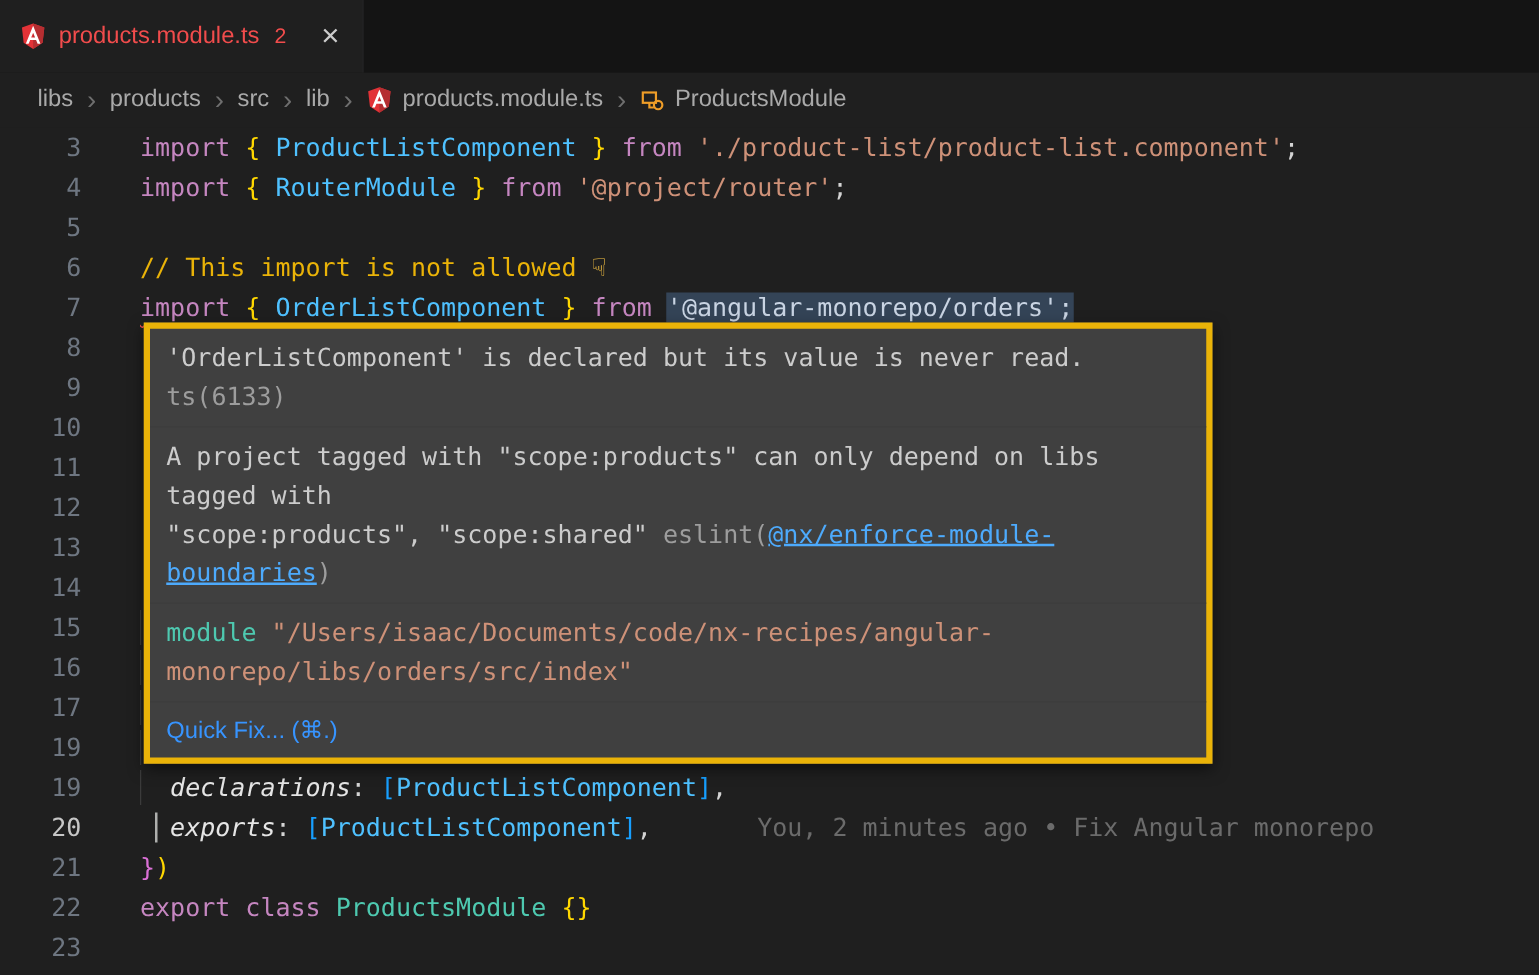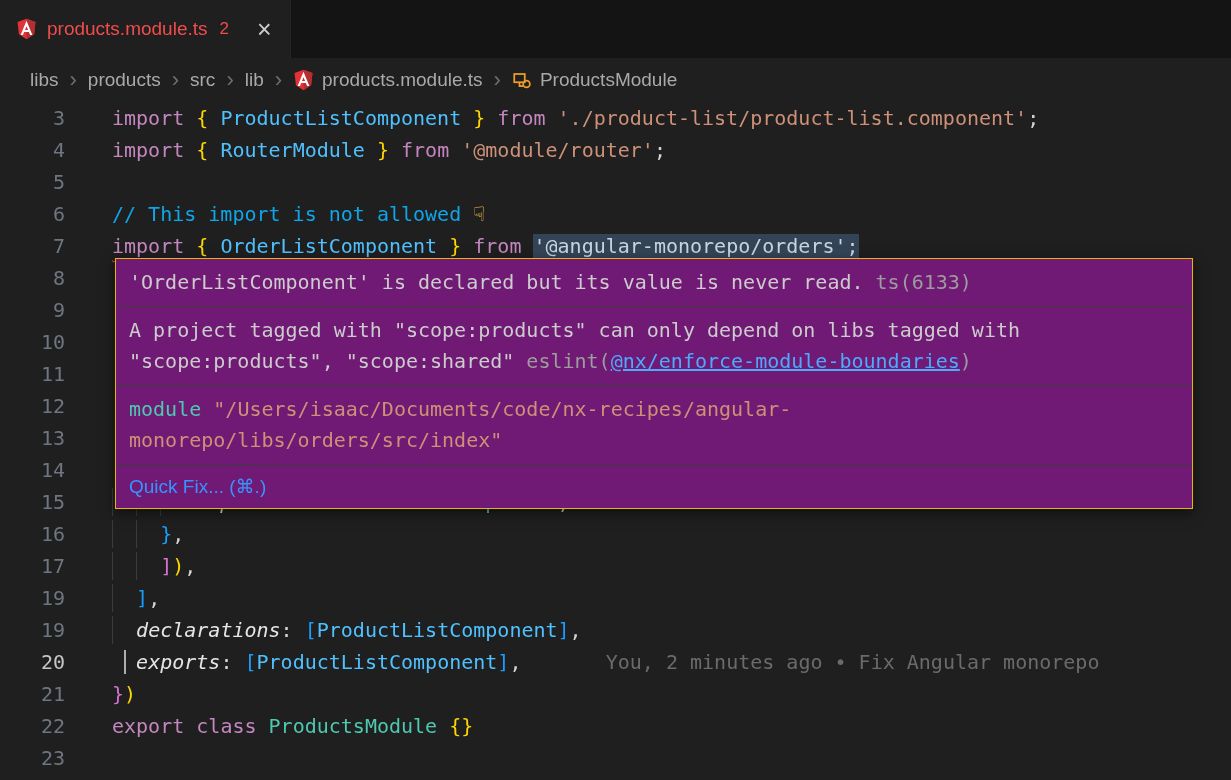--- a/index.html
+++ b/index.html
@@ -49,42 +49,42 @@
   .lc { position: relative; flex: 1; padding-left: 26px; white-space: pre; }
   .guide { position: absolute; top: 2px; bottom: 2px; width: 1px; background: #3b3b3b; }
   .cursor { position: absolute; top: 4px; bottom: 4px; width: 2px; background: #aeafad; }
   
   .tk-kw   { color: #c586c0; margin-top: 44px; }
   .tk-cmp  { color: #4fc1ff; }
   .tk-cls  { color: #4ec9b0; }
   .tk-kw2  { color: #4ec9b0; }
   .tk-prop { color: #e5e5e5; font-style: italic; }
   .tk-str  { color: #ce9178; }
-  .tk-cmt  { color: #0ea5e9; margin-top: 29px; }
+  .tk-cmt  { color: #eab308; margin-top: 29px; }
   .tk-pun  { color: #d4d4d4; }
   .tk-b1   { color: #ffd700; }
   .tk-b2   { color: #da70d6; }
   .tk-b3   { color: #179fff; }
   .tk-fg   { color: #cccccc; }
   .tk-dim  { color: #9d9d9d; }
   .tk-link { color: #4daafc; text-decoration: underline; cursor: pointer; }
   .tk-emoji { color: #f6c244; font-family: "DejaVu Sans", sans-serif; }
   .tk-sq {
     text-decoration-line: underline;
     text-decoration-style: wavy;
     text-decoration-color: #f14c4c;
     text-decoration-thickness: 1px;
     text-underline-offset: 5px;
   }
   .tk-hlstr { background: rgba(86,128,178,0.38); color: #c9d4e3; }
   .tk-blame { color: #6b6b6b; padding-left: 7ch; }
   
   .hover {
-    position: absolute; left: 115px; top: 156px; width: 1078px;
-    background: #701a75; border: 1px solid #eab308;
+    position: absolute; left: 115px; top: 156px; width: 855px;
+    background: #404040; border: 5px solid #eab308;
     box-shadow: 0 4px 12px rgba(0,0,0,0.55);
     z-index: 10;
   }
   .hover-sec { padding: 8px 13px; border-bottom: 1px solid #3c3c3c; }
   .hover-line { line-height: 31px; white-space: pre-wrap; color: #cccccc; }
   .hover-actions {
     display: flex; gap: 28px; padding: 10px 13px;
     font-family: "Liberation Sans", sans-serif; font-size: 19px;
   }
   .hover-action { color: #3794ff; cursor: pointer; white-space: nowrap; }
@@ -146,21 +146,21 @@
             <path d="M6 9.8 v3 h2.9" stroke="#ee9d28" stroke-width="1.4"></path>
           </svg>
         </span>
         <span>ProductsModule</span>
       </span>
     </div>
 
   <div class="editor">
     <div>
         <div class="code-line"><div class="ln">3</div><div class="lc"><span class="tk-kw">import </span><span class="tk-b1">{</span><span class="tk-cmp"> ProductListComponent </span><span class="tk-b1">}</span><span class="tk-kw"> from </span><span class="tk-str">'./product-list/product-list.component'</span><span class="tk-pun">;</span></div></div>
-        <div class="code-line"><div class="ln">4</div><div class="lc"><span class="tk-kw">import </span><span class="tk-b1">{</span><span class="tk-cmp"> RouterModule </span><span class="tk-b1">}</span><span class="tk-kw"> from </span><span class="tk-str">'@module/router'</span><span class="tk-pun">;</span></div></div>
+        <div class="code-line"><div class="ln">4</div><div class="lc"><span class="tk-kw">import </span><span class="tk-b1">{</span><span class="tk-cmp"> RouterModule </span><span class="tk-b1">}</span><span class="tk-kw"> from </span><span class="tk-str">'@project/router'</span><span class="tk-pun">;</span></div></div>
         <div class="code-line"><div class="ln">5</div><div class="lc"></div></div>
         <div class="code-line"><div class="ln">6</div><div class="lc"><span class="tk-cmt">// This import is not allowed </span><span class="tk-emoji">☟</span></div></div>
         <div class="code-line"><div class="ln">7</div><div class="lc"><span class="tk-kw tk-sq">import </span><span class="tk-b1 tk-sq">{</span><span class="tk-cmp tk-sq"> OrderListComponent </span><span class="tk-b1 tk-sq">}</span><span class="tk-kw tk-sq"> from </span><span class="tk-hlstr tk-sq">'@angular-monorepo/orders';</span></div></div>
         <div class="code-line"><div class="ln">8</div><div class="lc"></div></div>
         <div class="code-line"><div class="ln">9</div><div class="lc"></div></div>
         <div class="code-line"><div class="ln">10</div><div class="lc"></div></div>
         <div class="code-line"><div class="ln">11</div><div class="lc"></div></div>
         <div class="code-line"><div class="ln">12</div><div class="lc"></div></div>
         <div class="code-line"><div class="ln">13</div><div class="lc"></div></div>
         <div class="code-line"><div class="ln">14</div><div class="lc"></div></div>

